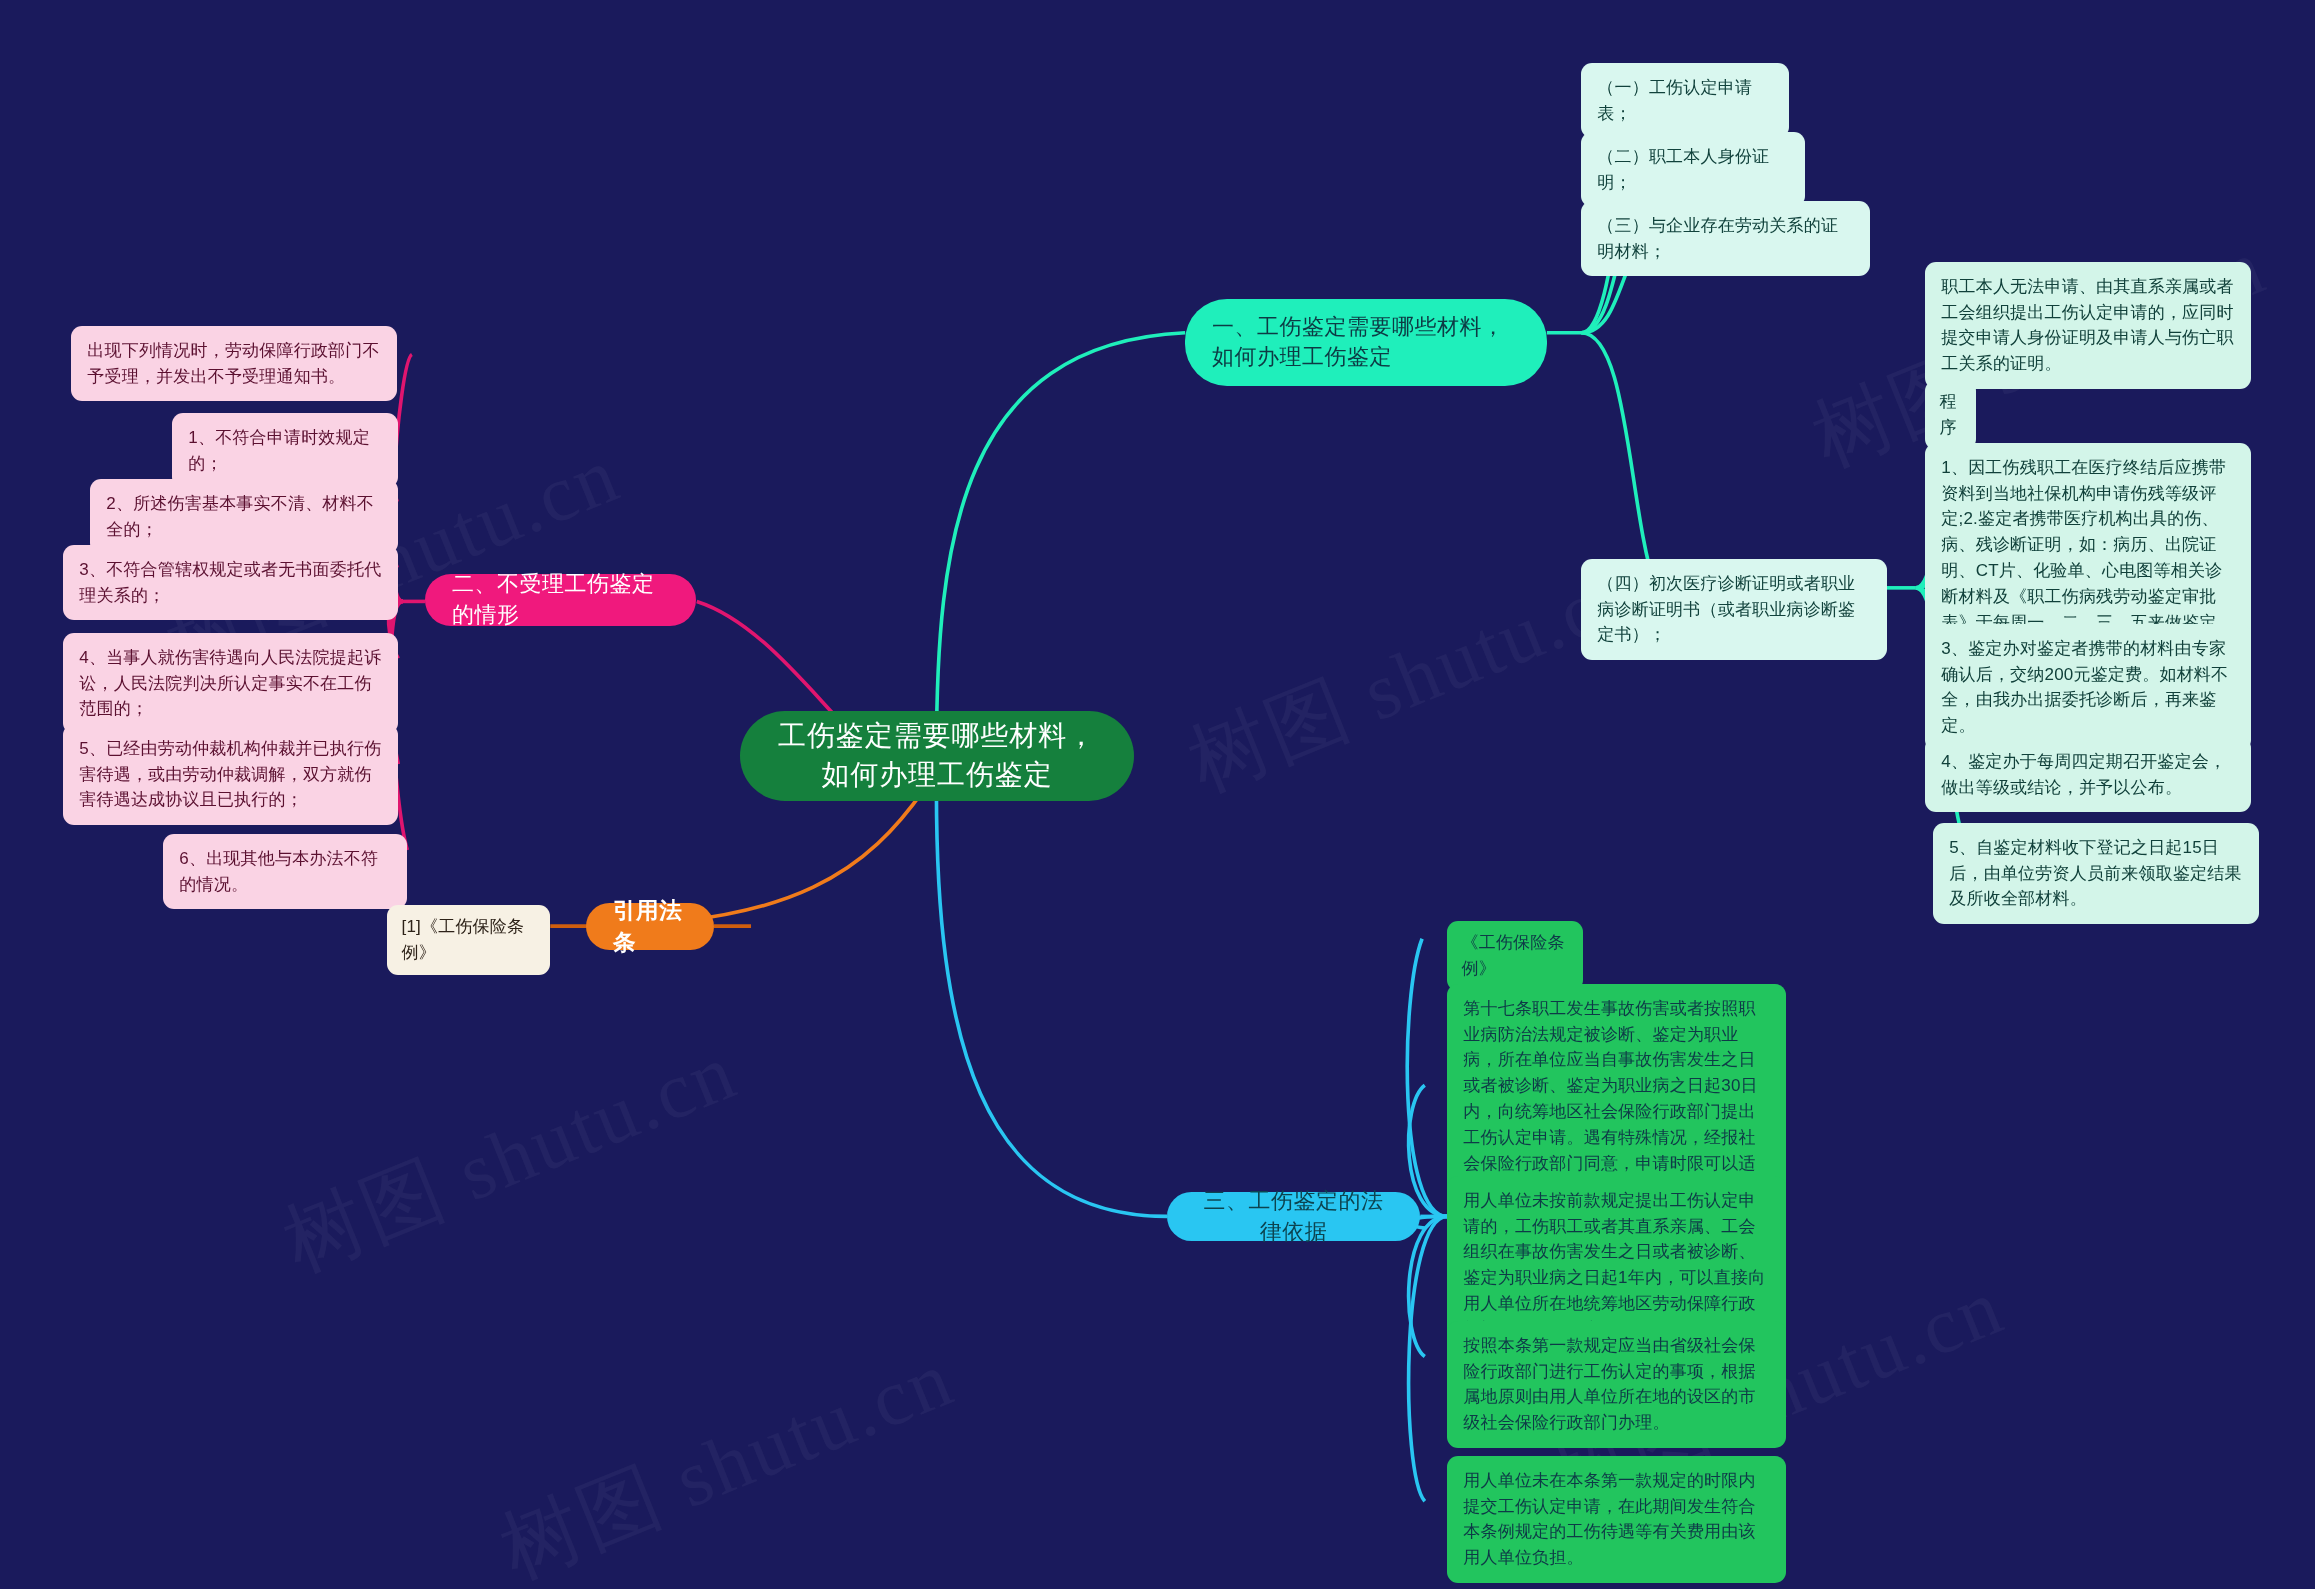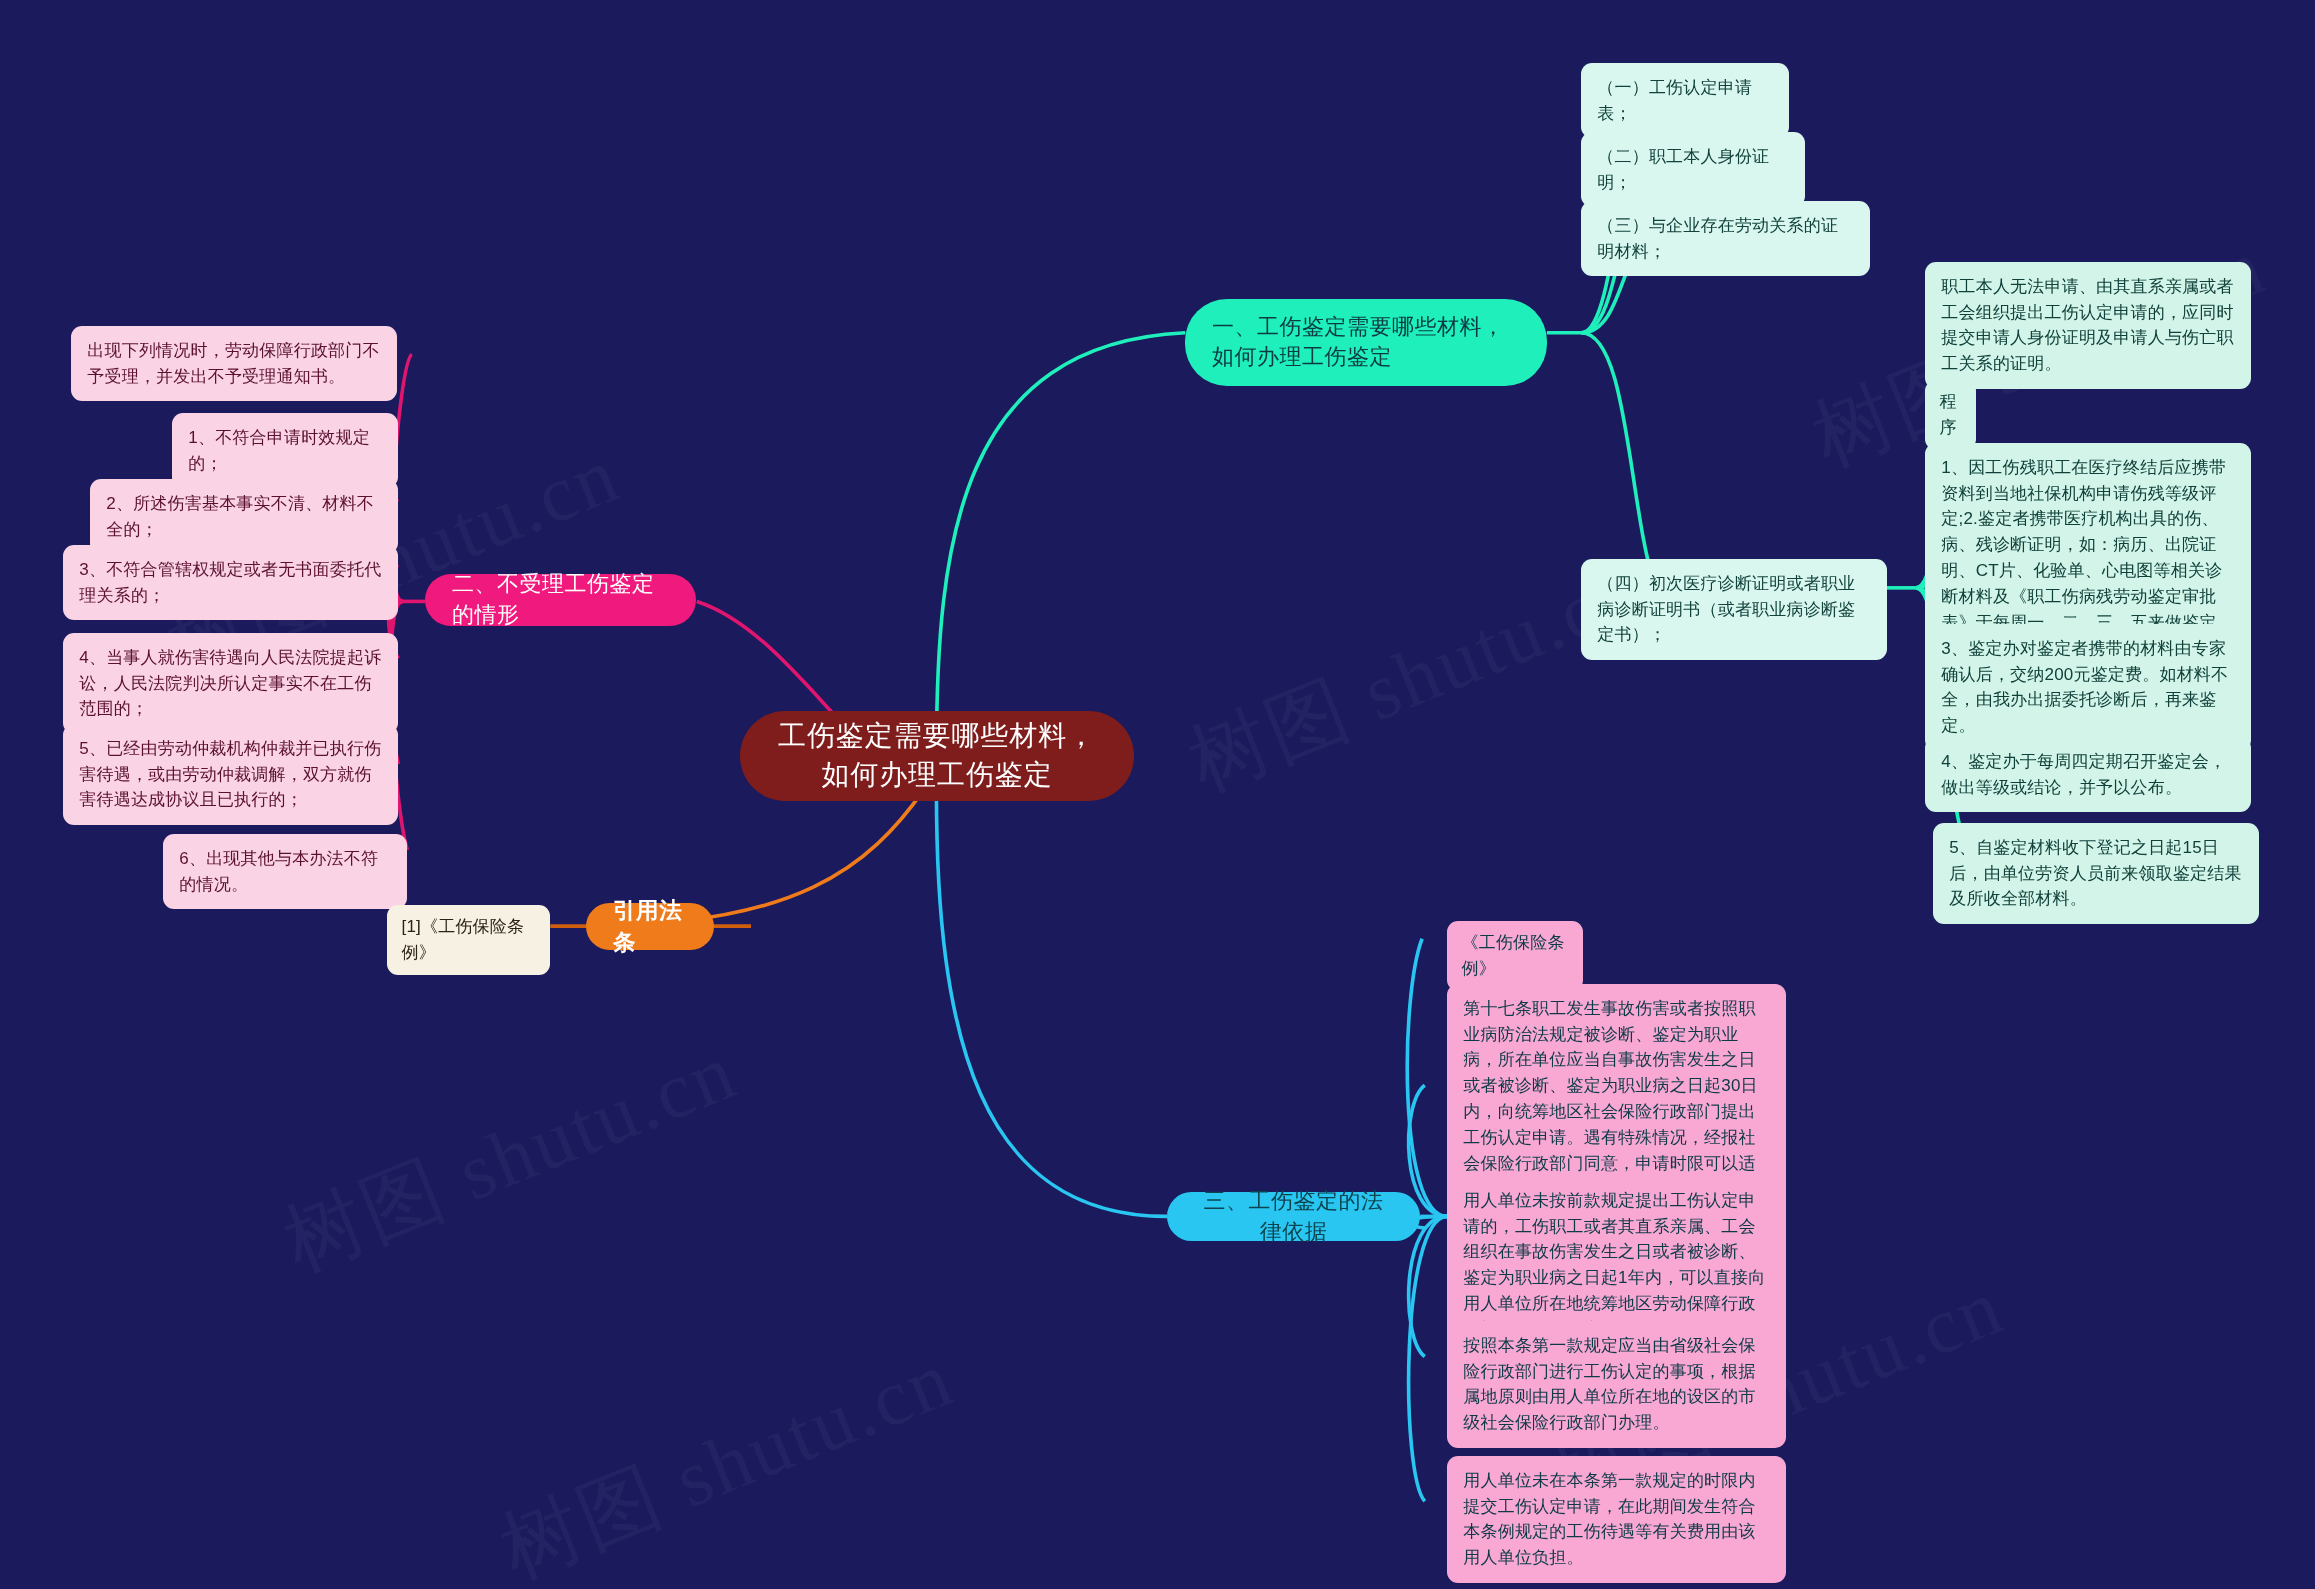--- a/index.html
+++ b/index.html
@@ -20,21 +20,21 @@
     font-size:80px;
     transform:rotate(-22deg);
     white-space:nowrap;
     user-select:none;
     letter-spacing:2.7px;
   }
   .node{position:absolute;box-sizing:border-box;}
 
   
   .root{
-    background:#7f1d1d;color:#ffffff;
+    background:#15803d;color:#ffffff;
     border-radius:63px;
     font-size:28px;line-height:1.38;
     text-align:center;
     display:flex;align-items:center;justify-content:center;
     padding:20px 34px;
     letter-spacing:0.9px;
   }
 
   
   .pill{
@@ -53,21 +53,21 @@
   .card{
     border-radius:11px;
     padding:11.8px 16.3px;
     font-size:17px;line-height:1.52;
     letter-spacing:0.2px;
     display:flex;align-items:center;
   }
   .card-mint{background:#d9f7ef;color:#11423c;}
   .card-mint2{background:#d3f5e9;color:#10403a;}
   .card-pink{background:#fad3e4;color:#5b1030;}
-  .card-cyan{background:#f9a8d4;color:#0e3a47;}
+  .card-cyan{background:#22c55e;color:#0e3a47;}
   .card-cream{background:#f7f1e4;color:#2d2218;}
   .card-tag{padding:9px 14.5px;font-size:17px;}
 </style>
 </head>
 <body>
 
 <div id="canvas">
 
   <div class="wm" style="left:154px;top:507px;">树图 shutu.cn</div>
   <div class="wm" style="left:488px;top:1411px;">树图 shutu.cn</div>

